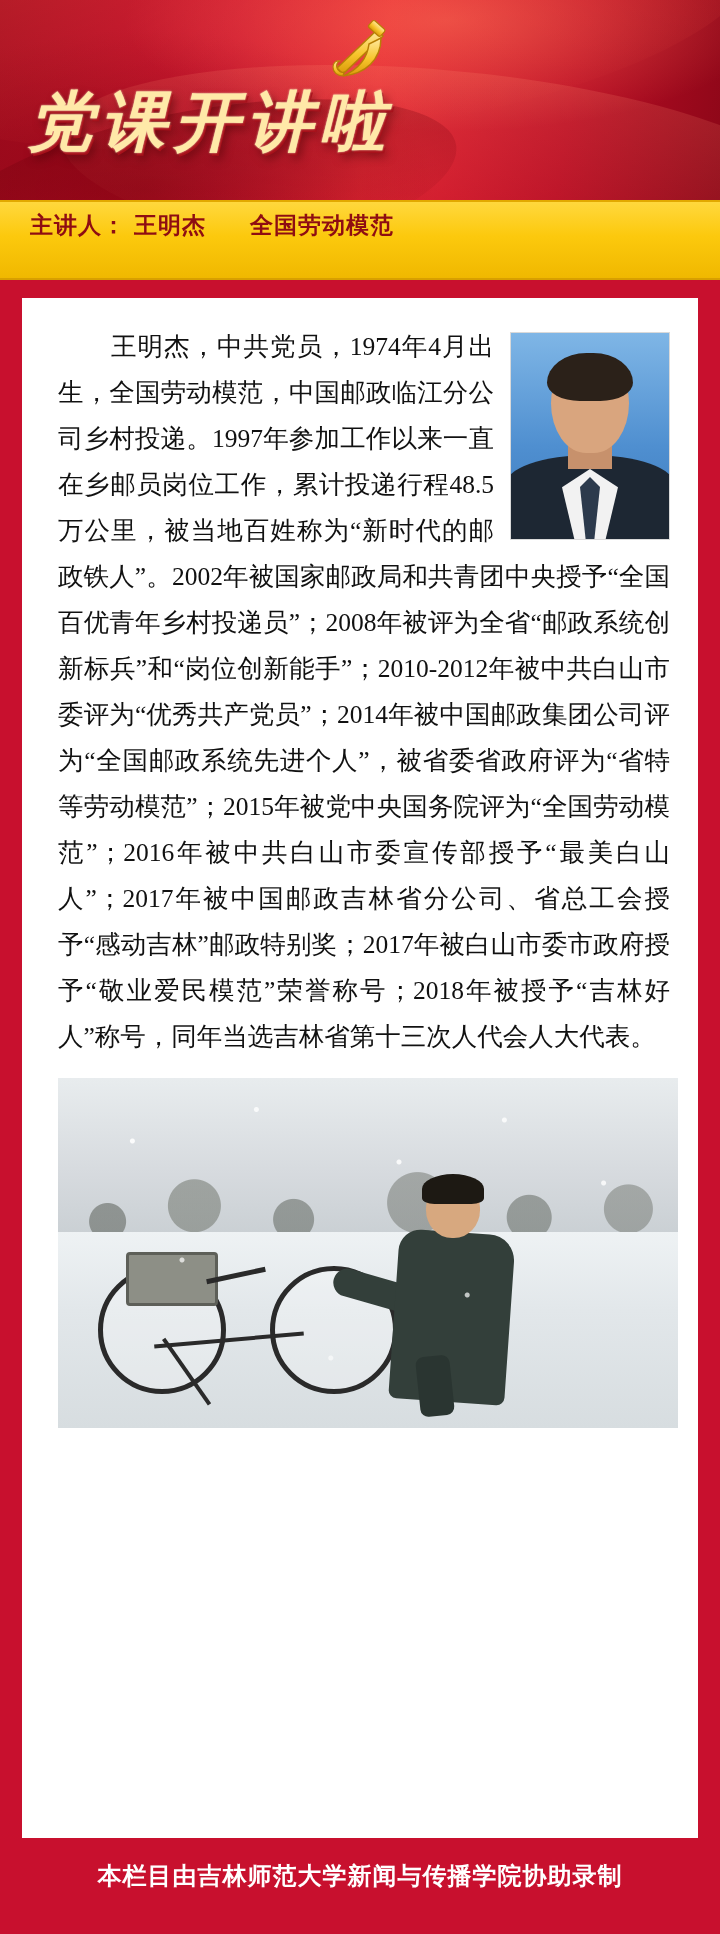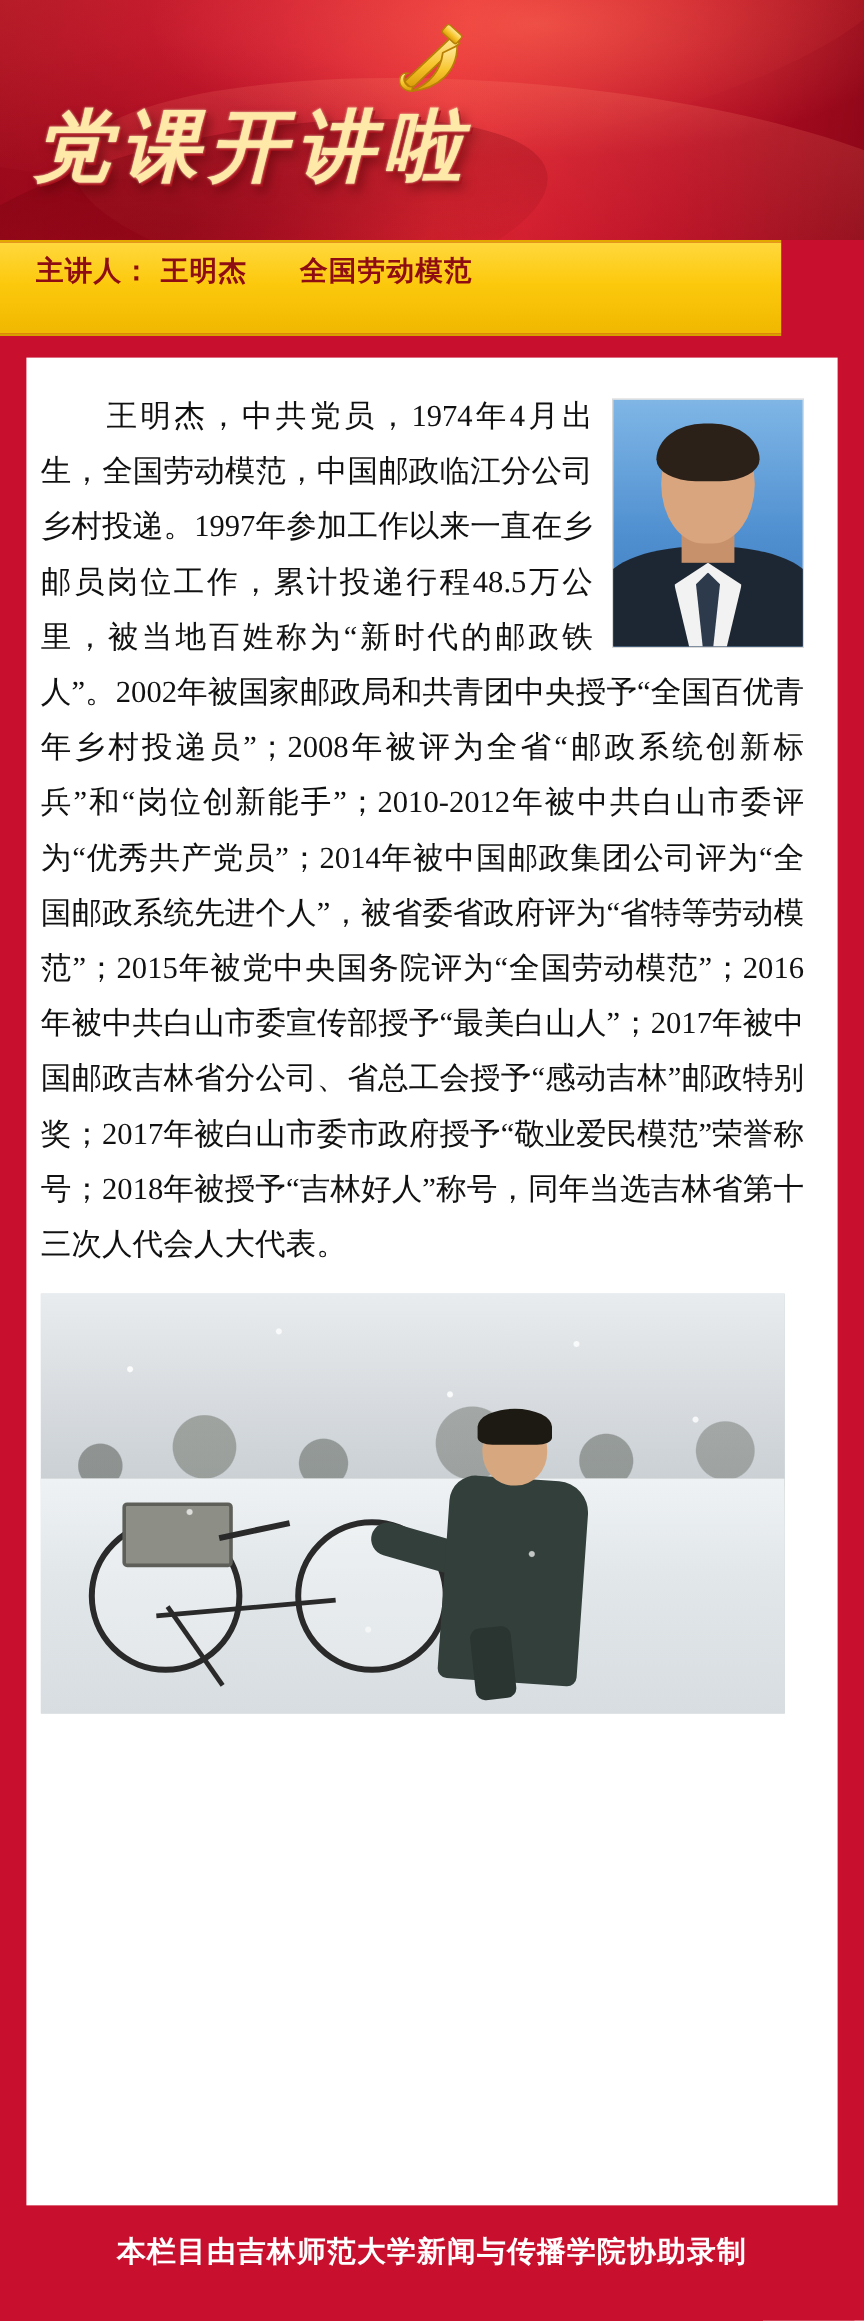--- a/index.html
+++ b/index.html
@@ -79,21 +79,21 @@
       0 0 2px #fff3c9,
       2px 3px 0 #a8111b,
       4px 6px 10px rgba(60,0,0,0.55);
     font-style: italic;
     padding-left: 28px;
   }
 
   
   .subbar {
     position: relative;
-    width: 651px;
+    width: 720px;
     height: 80px;
     background: linear-gradient(180deg, #ffd83d 0%, #fcc90d 45%, #f0b800 100%);
     border-top: 2px solid #e2a900;
     border-bottom: 2px solid #d89f00;
     box-sizing: border-box;
   }
   .subbar-inner {
     position: absolute;
     left: 30px;
     top: 9px;
@@ -124,21 +124,21 @@
   .card {
     position: absolute;
     left: 22px;
     top: 298px;
     width: 676px;
     height: 1540px;
     background: #ffffff;
     box-sizing: border-box;
   }
   .card-pad {
-    padding: 26px 28px 0 12px;
+    padding: 26px 28px 0 36px;
   }
 
   .portrait {
     float: right;
     width: 158px;
     height: 206px;
     margin: 8px 0 6px 16px;
     border: 1px solid #d9d9d9;
     background: linear-gradient(180deg, #7fb6e6 0%, #4f8fd0 55%, #3c79bb 100%);
     position: relative;

